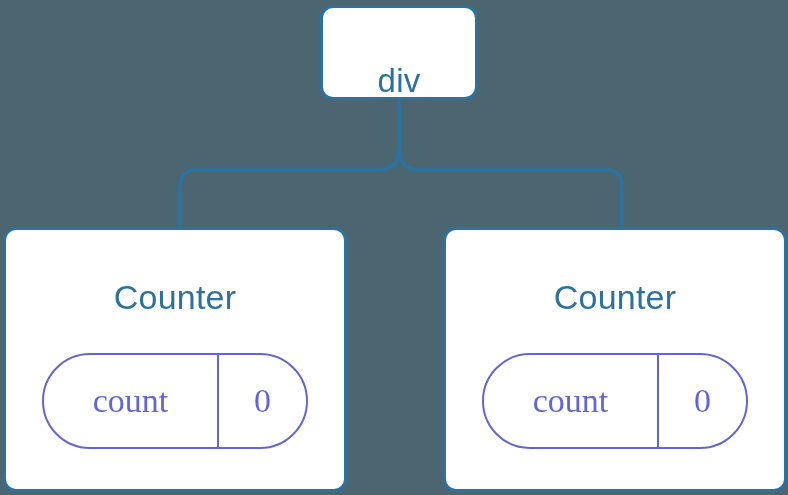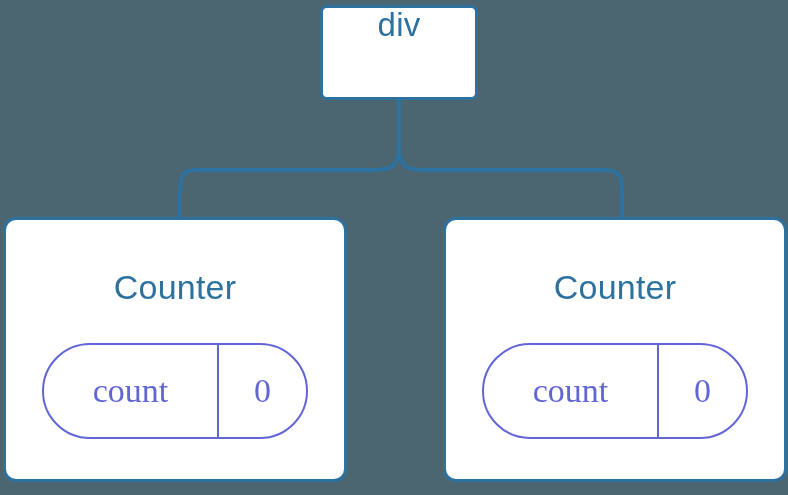--- a/index.html
+++ b/index.html
@@ -32,36 +32,36 @@
   
   .node-root {
     position: absolute;
     left: 320px;
     top: 5px;
     width: 158px;
     height: 95px;
     box-sizing: border-box;
     background: #ffffff;
     border: 3px solid #2d719e;
-    border-radius: 7px;
+    border-radius: 13px;
     display: flex;
-    align-items: flex-start;
+    align-items: flex-end;
     justify-content: center;
   }
   .node-root .root-label {
     color: #2d719e;
     font-size: 33px;
     line-height: 1;
     letter-spacing: 0.2px;
   }
 
   
   .card {
     position: absolute;
-    top: 217px;
+    top: 227px;
     height: 265px;
     box-sizing: border-box;
     background: #ffffff;
     border: 3px solid #2d719e;
     border-radius: 13px;
   }
   .card-left  { left: 3px;   width: 344px; }
   .card-right { left: 443px; width: 344px; }
 
   .card-title {

